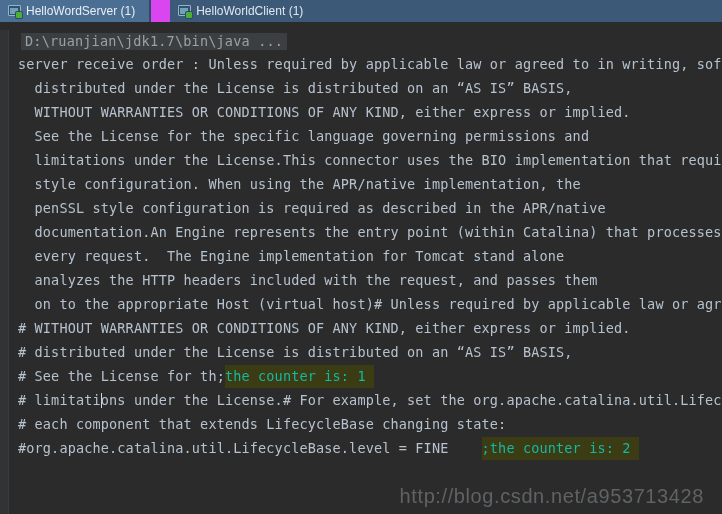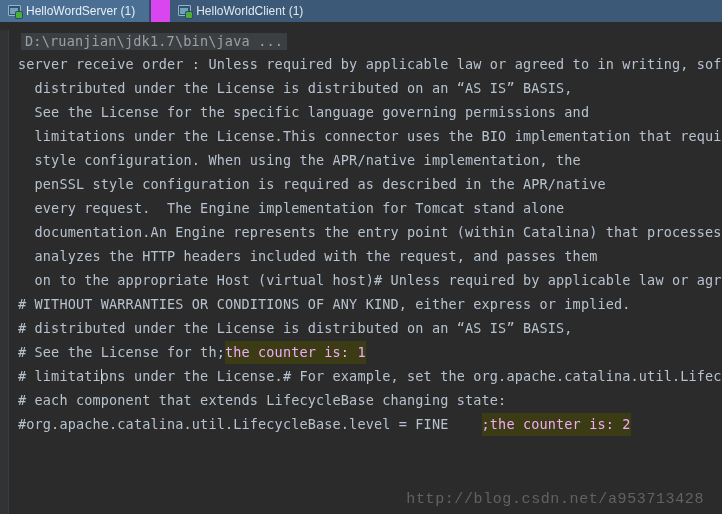--- a/index.html
+++ b/index.html
@@ -121,41 +121,41 @@
     line-height: 24px;
     font-size: 13.5px;
     color: #b6c2cf;
     white-space: pre;
     padding-left: 18px;
     letter-spacing: .15px;
     position: relative;
   }
   .hl {
     background: #3b3b14;
-    color: #f0abfc;
-    padding: 3px 0 4px 0;
+    color: #14b8a6;
+    padding: 3px 8px 4px 0;
     text-align: right;
   }
   .caret {
     display: inline-block;
     width: 0;
     border-left: 1px solid #cfd6dd;
     height: 15px;
     vertical-align: -3px;
     margin: 0 -1px 0 0;
   }
 
   
   .watermark {
     position: absolute;
     right: 18px;
     bottom: 14px;
     color: #5f6366;
-    font-size: 15px;
-    font-family: Liberation Mono, monospace;
+    font-size: 20px;
+    font-family: Liberation Sans, sans-serif;
     letter-spacing: .6px;
     white-space: pre;
   }
 </style>
 </head>
 <body>
 
 <div class="tabbar">
   <div class="tab active">
     <span class="run-icon">
@@ -176,26 +176,27 @@
   </div>
   <div class="tabbar-filler"></div>
 </div>
 
 <div class="console">
   <div class="gutter"></div>
   <div class="cmdline">D:\ruanjian\jdk1.7\bin\java ...</div>
   <div class="lines" id="console-lines">
       <div class="line"><span>server receive order : Unless required by applicable law or agreed to in writing, softwa</span></div>
       <div class="line"><span>  distributed under the License is distributed on an “AS IS” BASIS,</span></div>
+      <div class="line"><span>  WITHOUT WARRANTIES OR CONDITIONS OF ANY KIND, either express or implied.</span></div>
       <div class="line"><span>  See the License for the specific language governing permissions and</span></div>
       <div class="line"><span>  limitations under the License.This connector uses the BIO implementation that requires</span></div>
       <div class="line"><span>  style configuration. When using the APR/native implementation, the</span></div>
       <div class="line"><span>  penSSL style configuration is required as described in the APR/native</span></div>
+      <div class="line"><span>  documentation.An Engine represents the entry point (within Catalina) that processes</span></div>
       <div class="line"><span>  every request.  The Engine implementation for Tomcat stand alone</span></div>
-      <div class="line"><span>  documentation.An Engine represents the entry point (within Catalina) that processes</span></div>
       <div class="line"><span>  analyzes the HTTP headers included with the request, and passes them</span></div>
       <div class="line"><span>  on to the appropriate Host (virtual host)# Unless required by applicable law or agreed</span></div>
       <div class="line"><span># WITHOUT WARRANTIES OR CONDITIONS OF ANY KIND, either express or implied.</span></div>
       <div class="line"><span># distributed under the License is distributed on an “AS IS” BASIS,</span></div>
       <div class="line"><span># See the License for th;</span><span class="hl">the counter is: 1</span></div>
       <div class="line"><span># limitati</span><span class="caret"></span><span>ons under the License.# For example, set the org.apache.catalina.util.Lifecycl</span></div>
       <div class="line"><span># each component that extends LifecycleBase changing state:</span></div>
       <div class="line"><span>#org.apache.catalina.util.LifecycleBase.level = FINE    </span><span class="hl">;the counter is: 2</span></div>
     </div>
   <div class="watermark">http://blog.csdn.net/a953713428</div>

